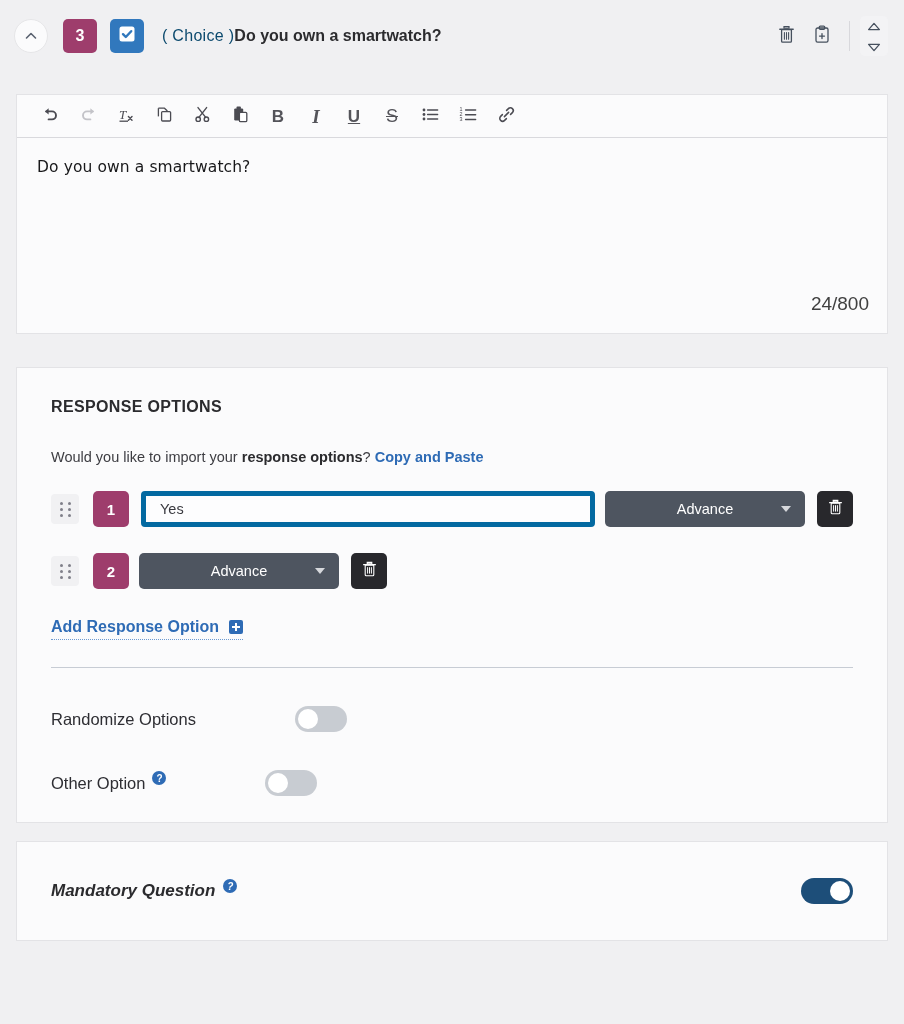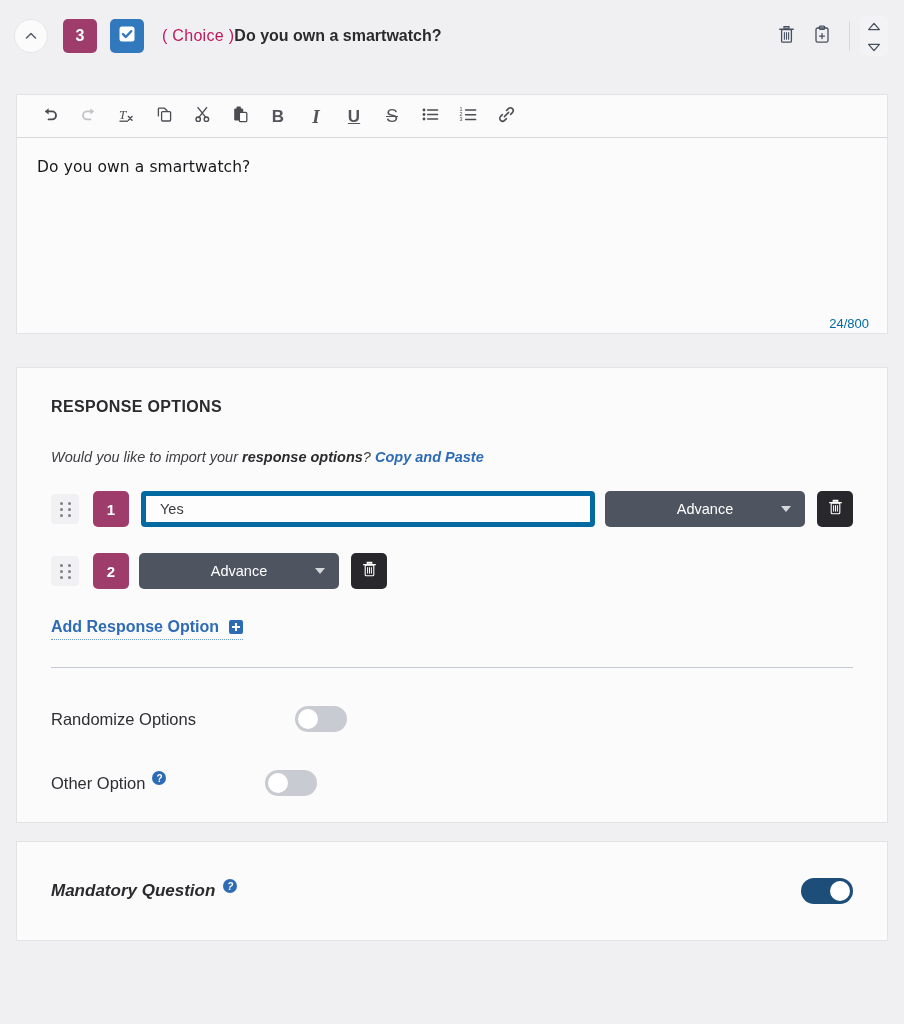--- a/index.html
+++ b/index.html
@@ -30,21 +30,21 @@
     display: flex; align-items: center; justify-content: center;
     margin-left: 15px; flex: none;
   }
   .type-badge {
     width: 34px; height: 34px; border-radius: 5px;
     background: #3178bd;
     display: flex; align-items: center; justify-content: center;
     margin-left: 13px; flex: none; cursor: pointer;
   }
   .qtitle { margin-left: 18px; font-size: 16px; white-space: nowrap; overflow: hidden; }
-  .qtitle .paren { color: #be185d; font-weight: normal; letter-spacing: .3px; }
+  .qtitle .paren { color: #0c4a6e; font-weight: normal; letter-spacing: .3px; }
   .qtitle .qtext { color: #2b2b2e; font-weight: bold; }
   .header-actions { margin-left: auto; display: flex; align-items: center; gap: 0; }
   .hicon {
     width: 30px; height: 30px; display: flex; align-items: center; justify-content: center;
     cursor: pointer; color: #46505e; margin-left: 6px;
   }
   .hdivider { width: 1px; height: 30px; background: #d8d8dc; margin: 0 10px 0 12px; }
   .reorder {
     width: 28px; height: 40px; border-radius: 5px; background: #f3f3f5;
     display: flex; flex-direction: column; align-items: center; justify-content: center;
@@ -71,30 +71,30 @@
   .tbtn .glyph { font-size: 17px; font-weight: bold; color: #54545a; line-height: 1; }
   .tbtn .glyph.it { font-style: italic; font-family: "Liberation Serif", serif; font-size: 19px; }
   .tbtn .glyph.un { text-decoration: underline; }
   .tbtn .glyph.st { text-decoration: line-through; font-weight: normal; font-size: 18px; }
   .editor-body { height: 195px; padding: 18px 20px 0 20px; position: relative; }
   .editor-text {
     font-size: 15.5px; color: #18181a; line-height: 1.5;
     font-family: "DejaVu Sans", sans-serif; letter-spacing: .1px;
   }
   .counter {
-    position: absolute; right: 18px; bottom: 2px;
-    font-size: 13px; color: #0369a1;
+    position: absolute; right: 18px; bottom: 18px;
+    font-size: 19px; color: #404040;
   }
 
   
   .ro-card { margin-top: 33px; padding: 30px 34px 26px 34px; }
   .ro-title {
     font-size: 16px; font-weight: bold; color: #2b2b2e; letter-spacing: .35px;
   }
-  .ro-import { margin-top: 33px; font-size: 14.5px; color: #3d3d42; font-style: italic; }
+  .ro-import { margin-top: 33px; font-size: 14.5px; color: #3d3d42; }
   .ro-import b { font-weight: bold; color: #2b2b2e; }
   .ro-import a { color: #2e6bb5; font-weight: bold; text-decoration: none; cursor: pointer; }
 
   .opt-row { display: flex; align-items: center; margin-top: 26px; }
   .drag {
     width: 28px; height: 30px; border-radius: 4px; background: #f1f1f3;
     display: flex; align-items: center; justify-content: center; cursor: grab; flex: none;
   }
   .dots { display: grid; grid-template-columns: 3px 3px; gap: 3px 5px; }
   .dots i { width: 3px; height: 3px; background: #80808a; border-radius: 50%; display: block; }

